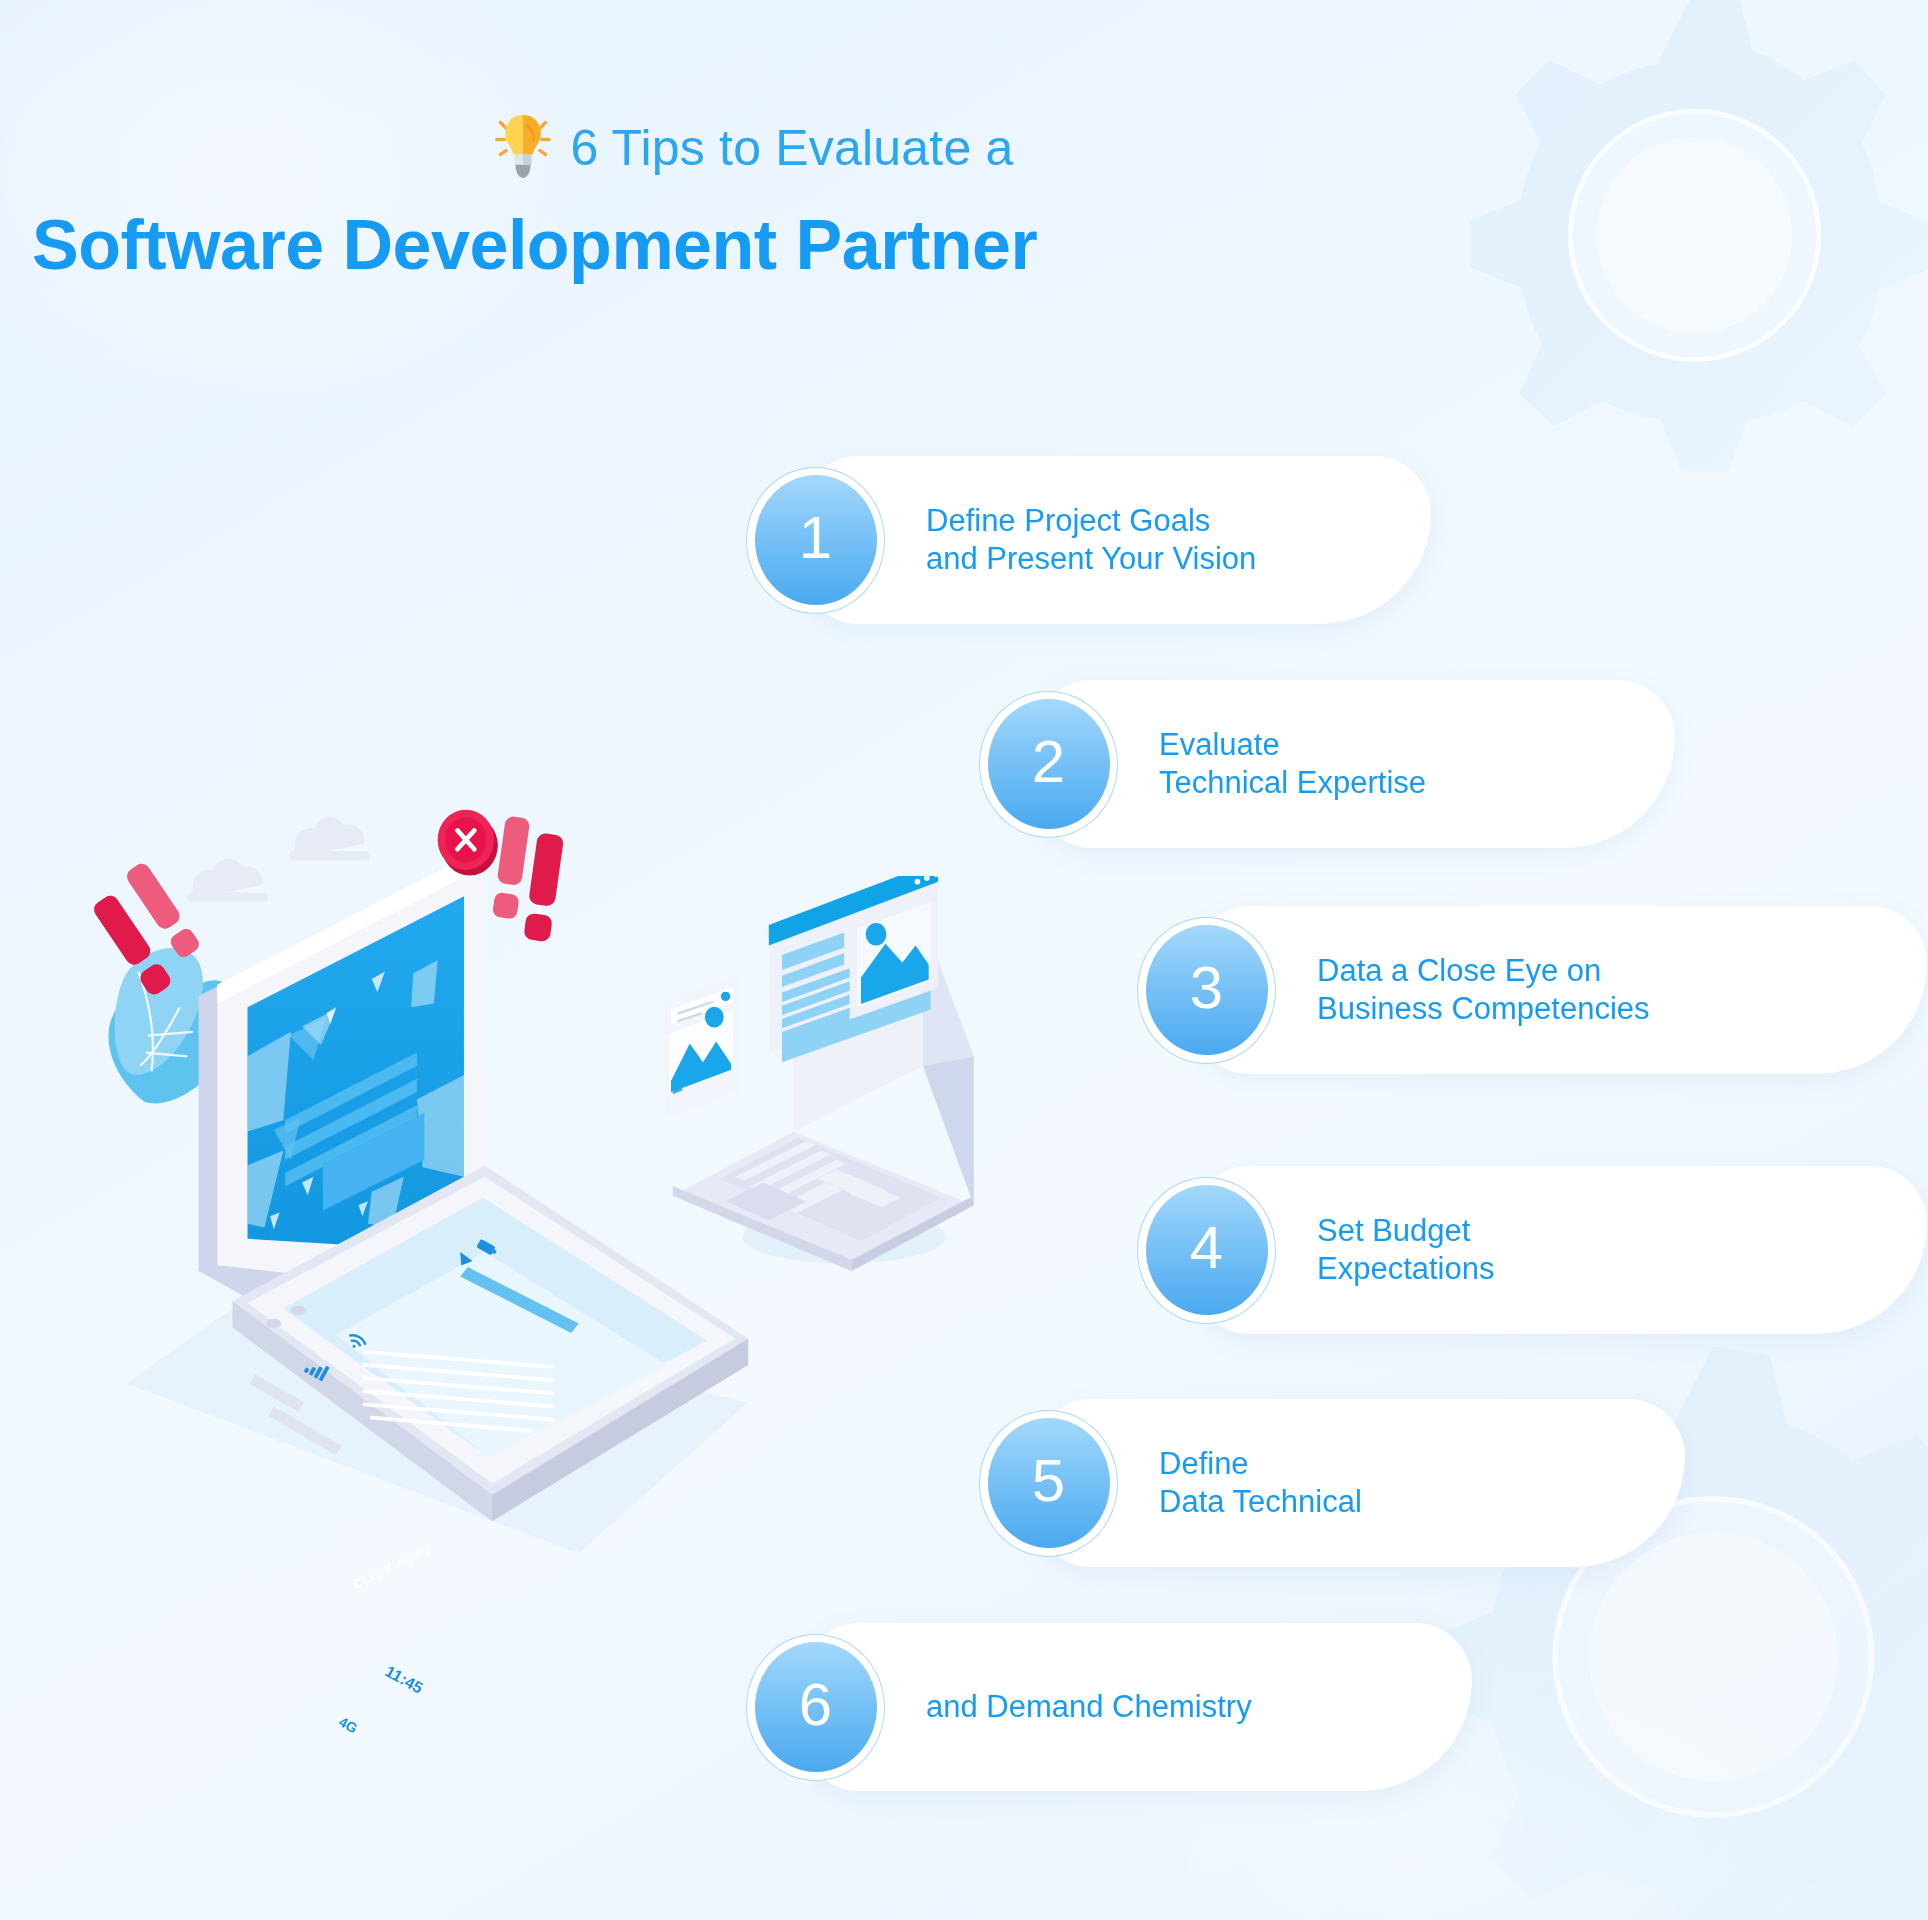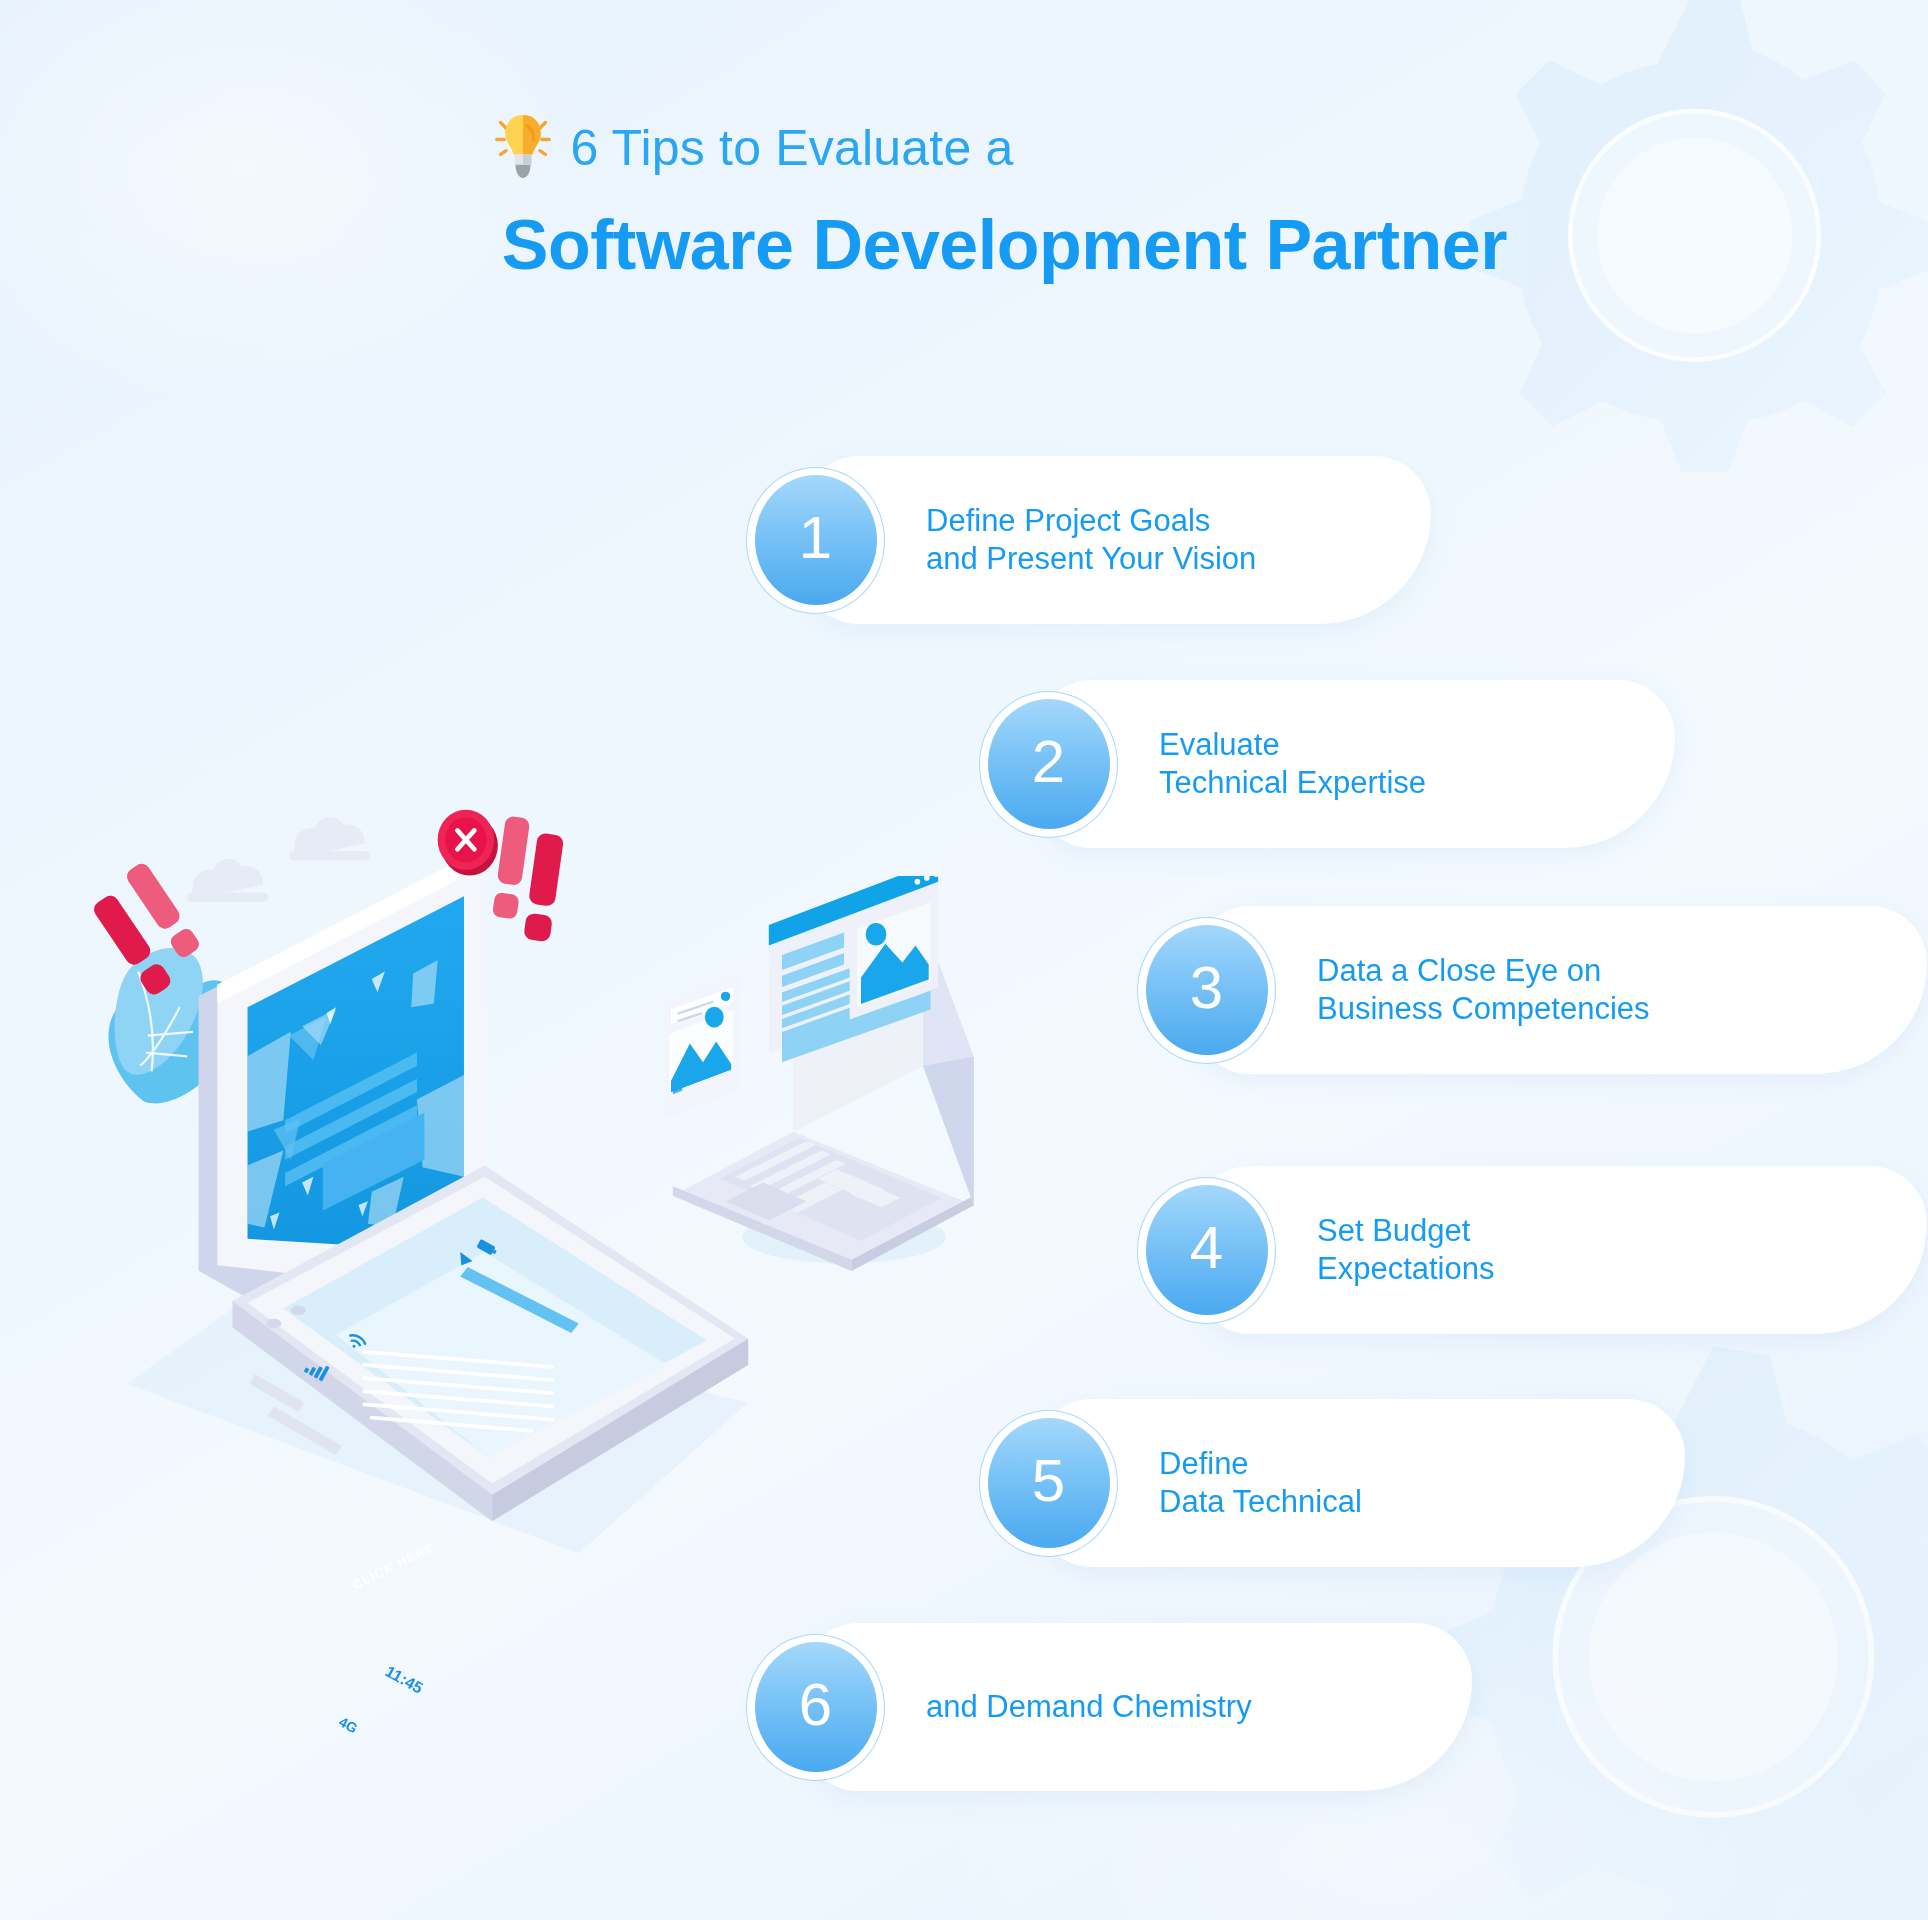--- a/index.html
+++ b/index.html
@@ -27,21 +27,21 @@
     inset: 0;
     pointer-events: none;
   }
 
   
   .header {
     position: absolute;
     top: 111px;
     left: 0;
     width: 1507px;
-    text-align: right;
+    text-align: left;
   }
   .kicker {
     display: flex;
     align-items: center;
     justify-content: center;
     gap: 17px;
     height: 73px;
   }
   .bulb-icon {
     width: 60px;
@@ -57,20 +57,21 @@
     letter-spacing: 0.2px;
     white-space: nowrap;
   }
   .main-title {
     margin-top: 21px;
     font-size: 70px;
     font-weight: 700;
     color: #169bf5;
     letter-spacing: -0.5px;
     white-space: nowrap;
+    padding-left: 32px;
   }
 
   
   .tip {
     position: absolute;
     height: 168px;
     display: flex;
     align-items: center;
   }
   .tip-card {

